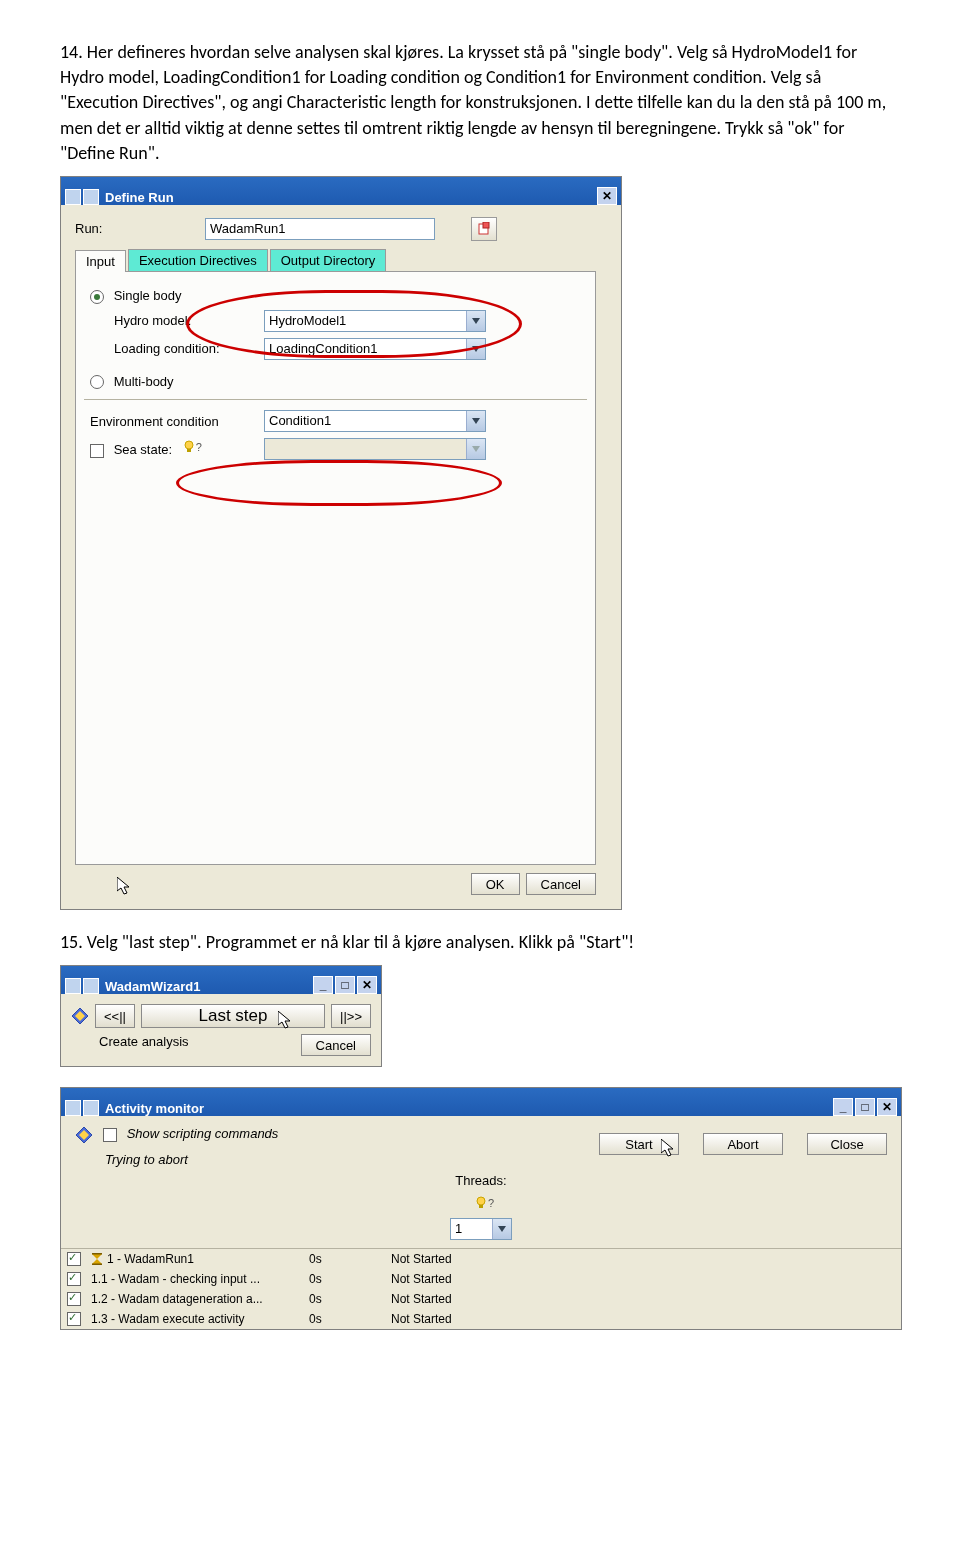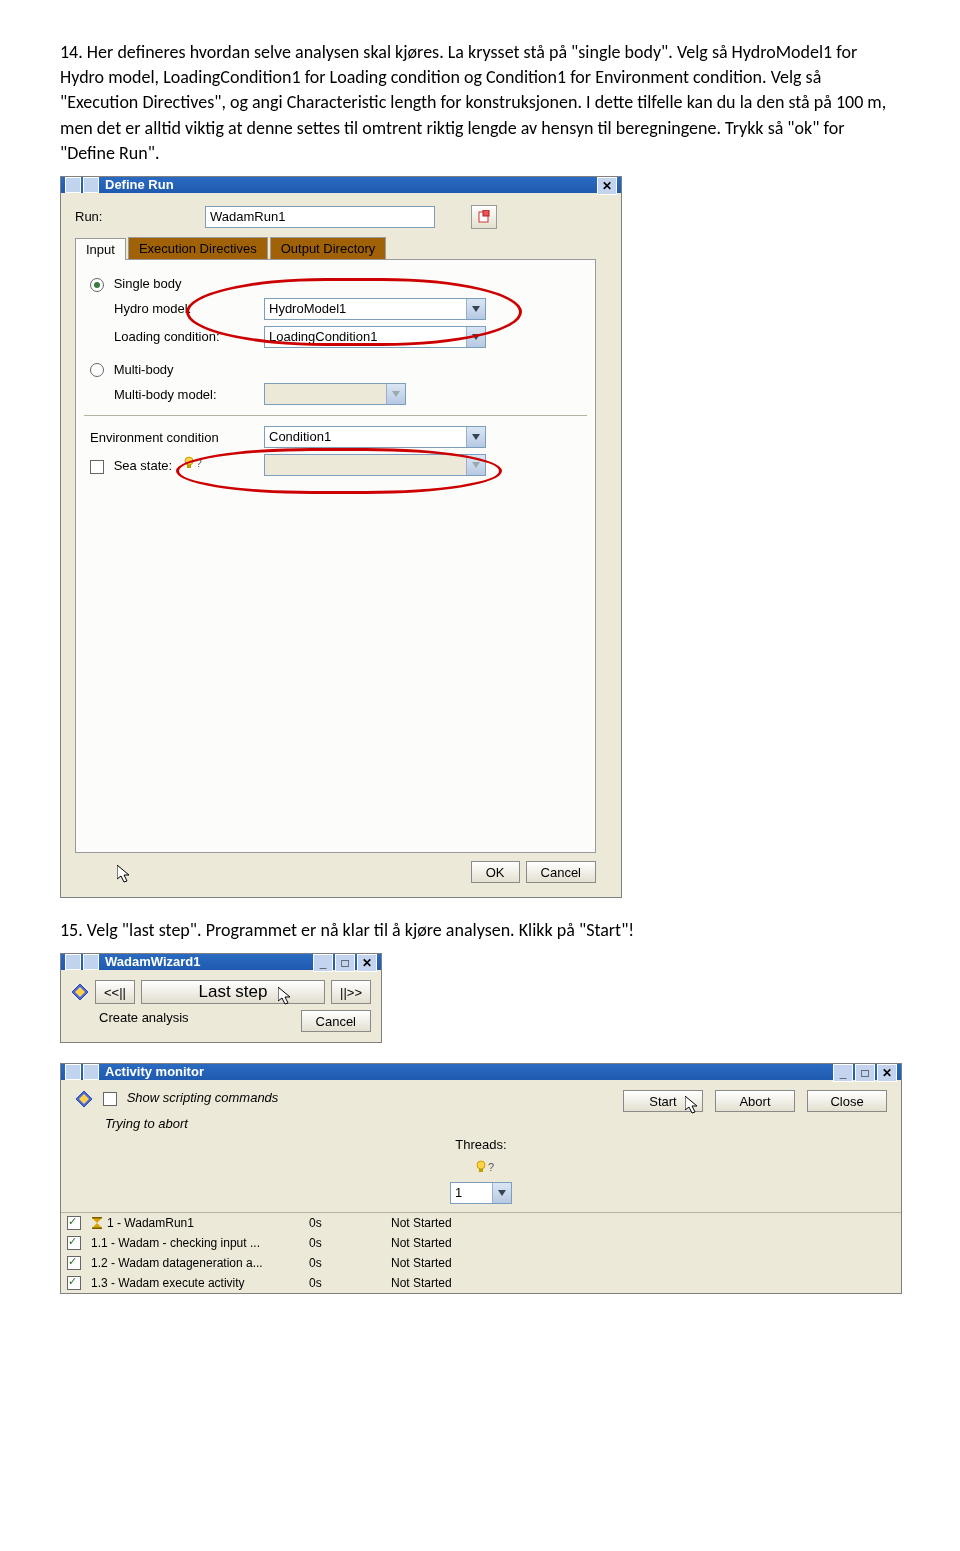--- a/index.html
+++ b/index.html
@@ -19,24 +19,24 @@
 .dialog {
   border: 1px solid #808080;
   background: #ece9d8;
   font-family: Tahoma, Arial, sans-serif;
   font-size: 13px;
   width: 560px;
   margin: 10px 0 20px 0;
 }
 .titlebar {
   display: flex;
-  align-items: flex-start;
+  align-items: flex-end;
   background: linear-gradient(#2a6bc1,#1e5ab0);
   color: #fff;
-  height: 16px;
+  height: 28px;
   padding: 0 4px;
   font-weight: bold;
 }
 .titlebar .appicons {
   display: inline-flex;
   gap: 2px;
   margin-right: 6px;
 }
 .titlebar .mini-icon {
   width: 14px; height: 14px;
@@ -82,21 +82,21 @@
 .smallbtn svg { width:14px; height:14px; }
 .tabs {
   display: flex;
   border-bottom: 1px solid #9a9a9a;
   margin-top: 4px;
 }
 .tab {
   padding: 3px 10px;
   border: 1px solid #9a9a9a;
   border-bottom: none;
-  background: #a16207;
+  background: #5eead4;
   margin-right: 2px;
   position: relative;
 }
 .tab.active {
   background: #fcfcfa;
   top: 1px;
 }
 .tabpage {
   border: 1px solid #9a9a9a;
   border-top: none;
@@ -226,21 +226,21 @@
 
 .actmon {
   width:840px;
 }
 .actmon-top {
   padding:10px 14px 6px 14px;
   display:flex;
   align-items:flex-start;
 }
 .actmon-top .leftarea { flex:1;font-style:italic; }
-.actmon-top .btns { display:flex; gap:12px; }
+.actmon-top .btns { display:flex; gap:24px;margin-top:7px; }
 .actmon .threads {
   display:flex; justify-content:flex-end; align-items:center;
   gap:8px; padding:0 14px 8px 14px;flex-direction:column;
 }
 .actmon .threads .combo { width:60px; }
 .table {
   width:100%;
   border-top:1px solid #b5b2a1;
   font-size:12px;
 }
@@ -332,31 +332,20 @@
               </svg>
             </span>
         </div>
       </div>
 
       <div class="red-ring" style="left:110px; top:18px; width:330px; height:62px;"></div>
 
       <div style="margin-top:14px;">
         <span class="radio"></span>
         <span>Multi-body</span>
-      </div>
-      <div class="group-row">
-        <span class="lbl2">Multi-body model:</span>
-        <div class="combo disabled" style="width:140px;">
-          <span class="combo-val"></span>
-          <span class="combo-btn">
-              <svg viewBox="0 0 8 6">
-                <polygon points="0,0 8,0 4,6" fill="#9aa"></polygon>
-              </svg>
-            </span>
-        </div>
       </div>
 
       <div class="hr"></div>
 
       <div class="group-row" style="margin-top:6px;">
         <span style="width:174px;">Environment condition</span>
         <div class="combo">
           <span class="combo-val">Condition1</span>
           <span class="combo-btn">
               <svg viewBox="0 0 8 6">

